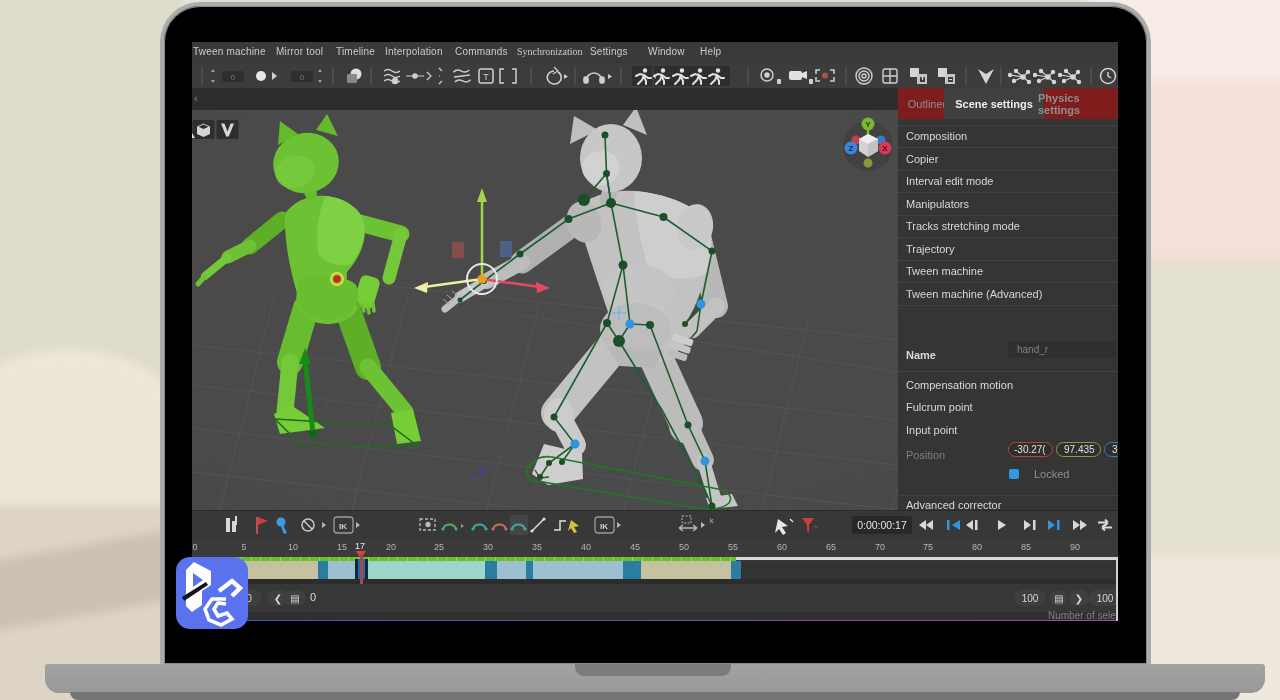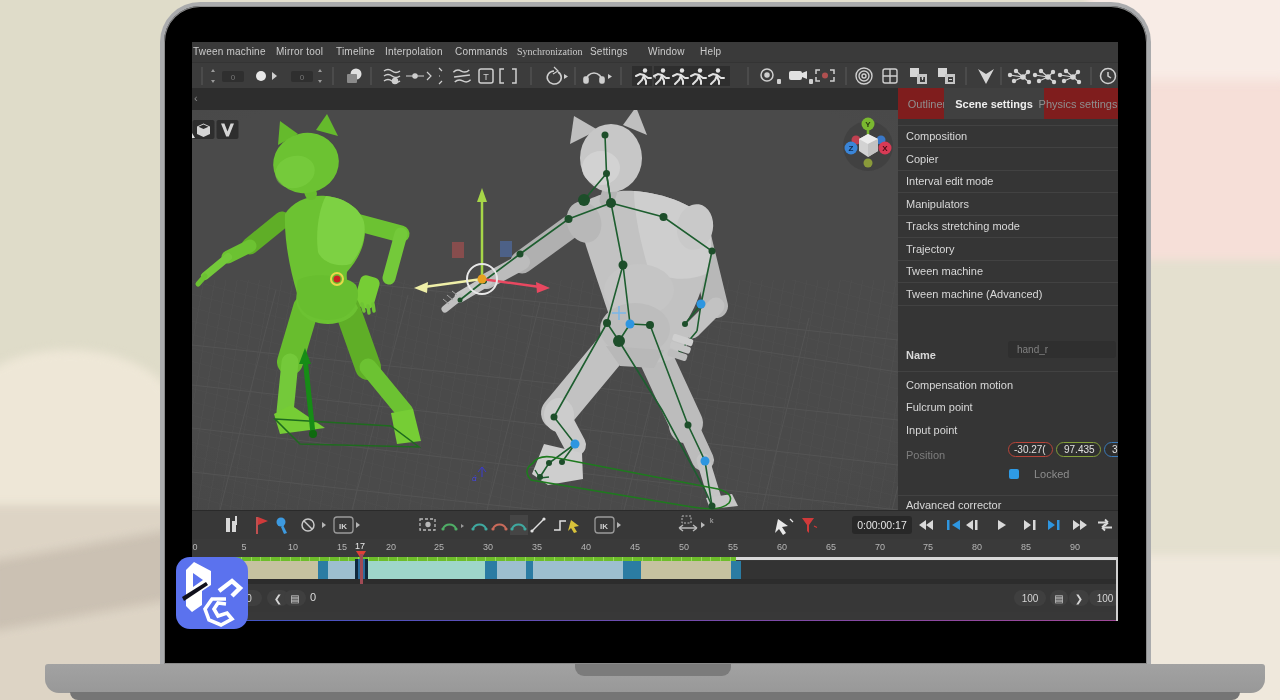--- a/index.html
+++ b/index.html
@@ -435,21 +435,21 @@
 
       <text x="280" y="371" font-size="8" fill="#4444dd">𝛼̇</text>
       <path d="M286,362 l4,-5 l4,5 m-4,-5 l0,10" stroke="#3a3acc" stroke-width="1" fill="none"></path>
     </svg>
     </div>
 
     <div id="rpanel" class="abs">
       <div id="tabs">
         <div class="tab" style="left:4px; width:50px;">Outliner</div>
         <div class="tab active" style="left:46px; width:100px;">Scene settings</div>
-        <div class="tab" style="left:140px; width:80px;">Physics settings</div>
+        <div class="tab" style="left:140px; width:80px;font-weight:bold;">Physics settings</div>
       </div>
       <div class="sep" style="top:37px"></div>
       <div class="li" style="top:42px">Composition</div>
       <div class="sep" style="top:59px"></div>
       <div class="li" style="top:65px">Copier</div>
       <div class="sep" style="top:82px"></div>
       <div class="li" style="top:87px">Interval edit mode</div>
       <div class="sep" style="top:104px"></div>
       <div class="li" style="top:110px">Manipulators</div>
       <div class="sep" style="top:127px"></div>
@@ -621,20 +621,23 @@
     <div id="botrow" class="abs">
       <div class="vpill" style="left:44px;top:6px;width:26px;">0</div>
       <div class="vpill" style="left:75px;top:6px;width:22px;">❮</div>
       <div class="vpill" style="left:92px;top:6px;width:22px;">▤</div>
       <span style="position:absolute;left:118px;top:7px;font-size:11px;color:#dcdcdc;">0</span>
       <div class="vpill" style="left:822px;top:6px;width:32px;background:#3f3f3f;">100</div>
       <div class="vpill" style="left:858px;top:6px;width:18px;">▤</div>
       <div class="vpill" style="left:877px;top:6px;width:20px;">❯</div>
       <div class="vpill" style="left:897px;top:6px;width:32px;background:#3f3f3f;">100</div>
     </div>
+    <div id="statusrow" class="abs">
+      <span style="position:absolute;left:856px;top:-2px;font-size:10px;color:#7e7e7e;white-space:nowrap;">Number of sele</span>
+    </div>
     <div id="applastline" class="abs"></div>
     <div class="abs" style="left:924px;top:515px;width:2px;height:64px;background:#d0d0d0;"></div>
   </div>
 
   <div id="base" class="abs"></div>
   <div id="notch" class="abs"></div>
   <div id="base2" class="abs"></div>
 
   <svg id="logo" class="abs" viewBox="0 0 72 72">
     <rect x="0" y="0" width="72" height="72" rx="14" fill="#5b72ee"></rect>

